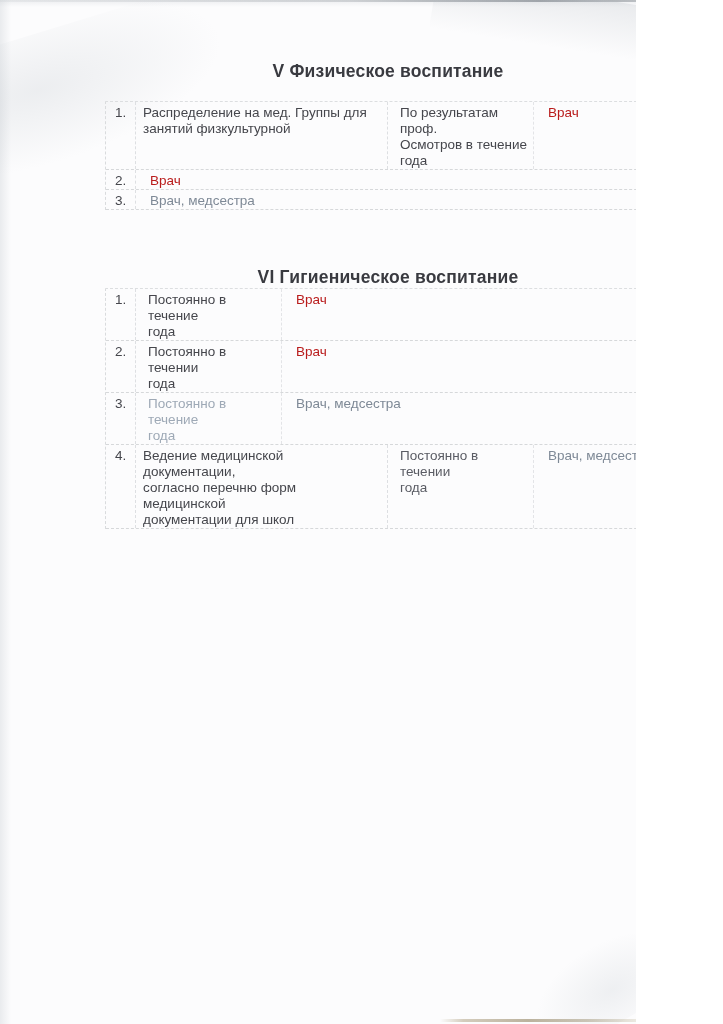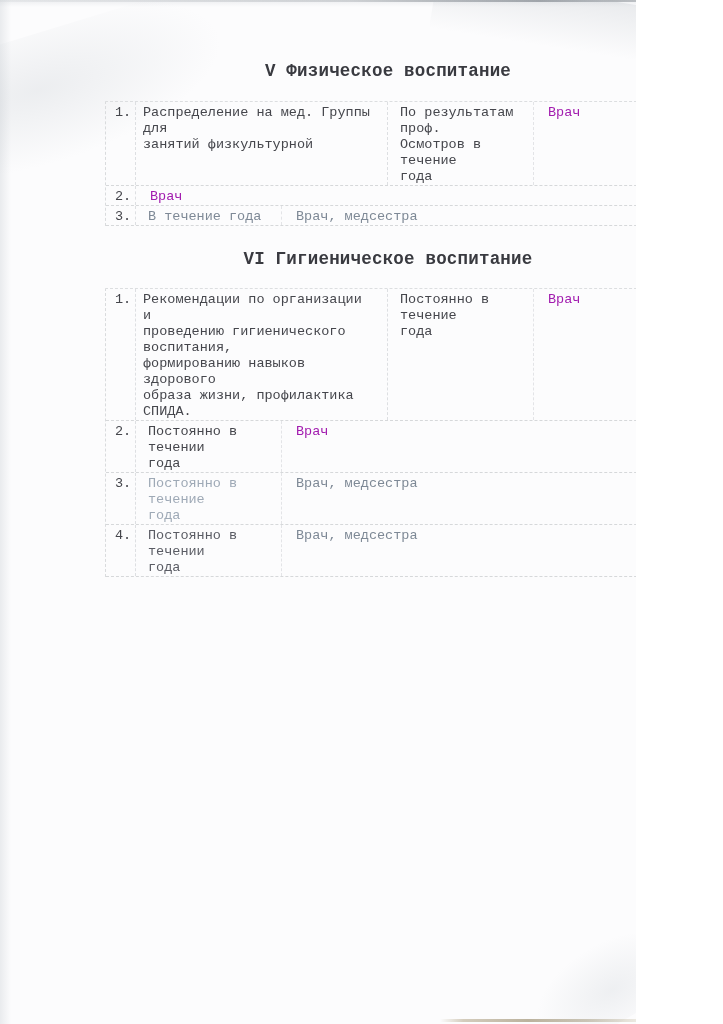--- a/index.html
+++ b/index.html
@@ -1,20 +1,20 @@
 <!DOCTYPE html>
 <html><head>
 <meta charset="utf-8">
 <style>
   html,body { margin:0; padding:0; background:#ffffff; }
   .page {
     position:relative;
     width:636px; height:1024px;
     background:#fcfcfd;
-    font-family:Liberation Mono, monospace;
+    font-family:Liberation Sans, sans-serif;
     overflow:hidden;
   }
   
   .top-strip { position:absolute; top:0; left:0; right:0; height:7px;
     background:linear-gradient(180deg, rgba(198,203,209,0.30), rgba(198,203,209,0)); }
   .top-line { position:absolute; top:0; left:0; right:0; height:2px;
     background:linear-gradient(90deg, rgba(150,155,160,0.10), rgba(132,138,144,0.30) 55%, rgba(96,103,111,0.60) 85%, rgba(125,131,137,0.45)); }
   .tr-diag { position:absolute; top:-8px; right:-36px; width:240px; height:55px;
     background:linear-gradient(180deg, rgba(186,191,197,0.28), rgba(186,191,197,0)); transform:rotate(9deg); }
   .left-strip { position:absolute; top:0; left:0; bottom:0; width:11px;
@@ -27,42 +27,42 @@
     background:radial-gradient(ellipse at 60% 60%, rgba(205,210,215,0.30), rgba(205,210,215,0) 70%); transform:rotate(-30deg); }
 
   
   .sec-title {
     position:absolute; left:105px; width:566px;
     margin:0; text-align:center;
     font-size:17.5px; font-weight:bold; letter-spacing:0.2px;
     color:#393a40;
   }
   .title-v  { top:61px; }
-  .title-vi { top:249px; }
+  .title-vi { top:267px; }
 
   .plan-table { position:absolute; left:105px; width:566px;
     border-top:1px dashed #dcdee0; border-left:1px dashed #d9dbdd; }
   .table-1 { top:101px; }
   .table-2 { top:288px; }
 
   .trow { display:flex; border-bottom:1px dashed #d6d8da; }
   .c {
     box-sizing:border-box;
     padding-top:3px; padding-bottom:0;
     font-size:13.5px; line-height:16px;
     color:#45464c;
     white-space:pre-wrap;
   }
   .c.num  { width:30px;  padding-left:9px;  border-right:1px dashed #dddfe2; }
   .c.act  { width:252px; padding-left:7px; padding-right:12px; border-right:1px dashed #dddfe2; }
   .c.tim  { width:146px; padding-left:12px; padding-right:4px; border-right:1px dashed #e3e4e7; }
   .c.resp { flex:1; padding-left:14px; }
 
   
-  .fade1 { color:#a21caf; }   
+  .fade1 { color:#b91c1c; }   
   .fade2 { color:#7e8996; }   
   .fade3 { color:#9ea9b6; }   
   .ink2  { color:#5a5c64; }   
 </style>
 </head>
 <body>
 
 <div class="page">
 
   <div class="top-strip"></div>
@@ -84,51 +84,49 @@
 Осмотров в течение
 года</div>
       <div class="c resp fade1">Врач</div>
     </div>
     <div class="trow">
       <div class="c num">2.</div>
       <div class="c resp fade1">Врач</div>
     </div>
     <div class="trow">
       <div class="c num">3.</div>
-      <div class="c tim fade2">В течение года</div>
       <div class="c resp fade2">Врач, медсестра</div>
     </div>
   </div>
 
   <h2 class="sec-title title-vi">VI Гигиеническое воспитание</h2>
 
   <div class="plan-table table-2">
     <div class="trow">
       <div class="c num">1.</div>
-      <div class="c act">Рекомендации по организации и
-проведению гигиенического воспитания,
-формированию навыков здорового
-образа жизни, профилактика  СПИДА.</div>
       <div class="c tim">Постоянно в течение
 года</div>
       <div class="c resp fade1">Врач</div>
     </div>
     <div class="trow">
       <div class="c num">2.</div>
       <div class="c tim">Постоянно в  течении
 года</div>
       <div class="c resp fade1">Врач</div>
     </div>
     <div class="trow">
       <div class="c num">3.</div>
       <div class="c tim fade3">Постоянно в течение
 года</div>
       <div class="c resp fade2">Врач, медсестра</div>
     </div>
     <div class="trow">
       <div class="c num">4.</div>
+      <div class="c act">Ведение медицинской документации,
+согласно перечню форм медицинской
+документации для школ</div>
       <div class="c tim ink2">Постоянно в течении
 года</div>
       <div class="c resp fade2">Врач, медсестра</div>
     </div>
   </div>
 
 </div>
 
 </body></html>

